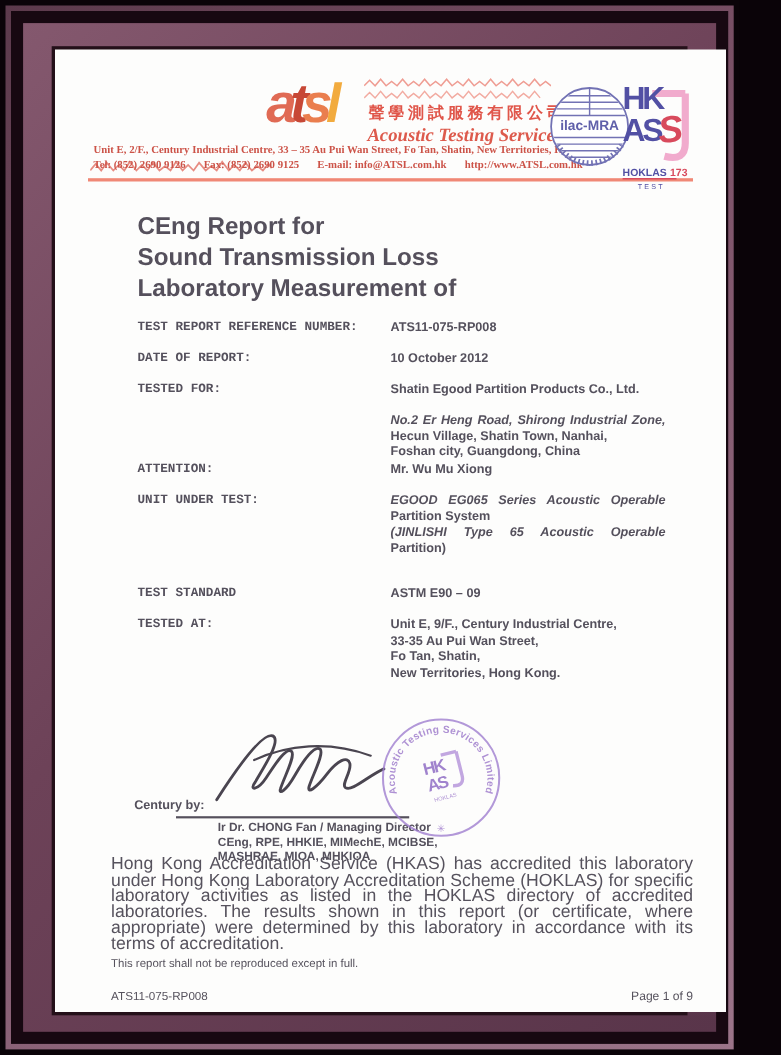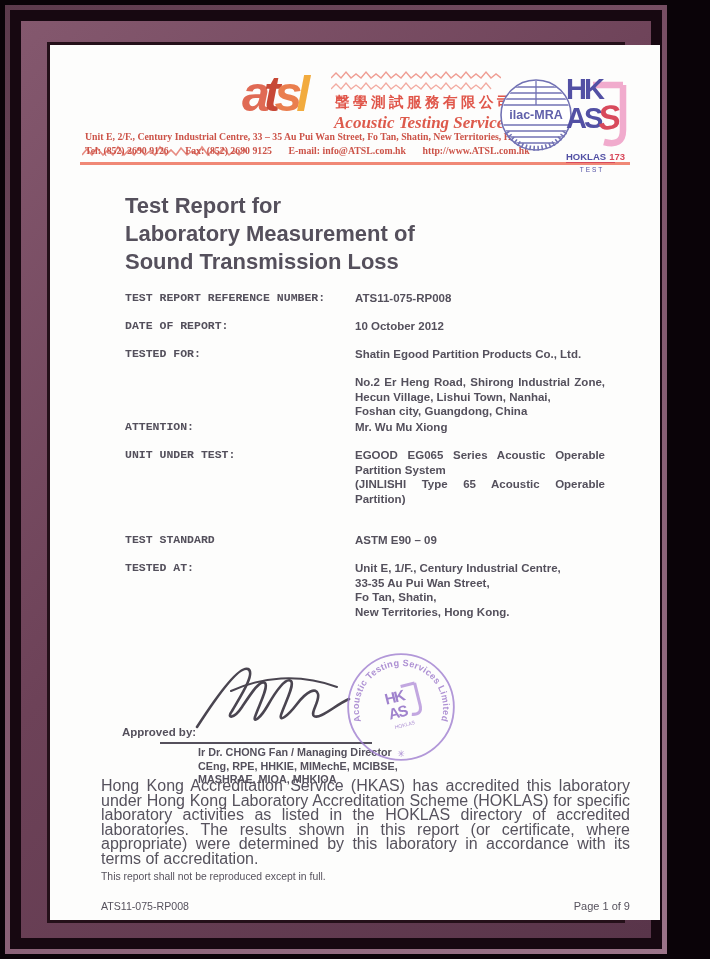--- a/index.html
+++ b/index.html
@@ -34,21 +34,21 @@
   .ilac{position:absolute;left:448px;top:32px;}
   .hkas{position:absolute;left:515px;top:27px;}
   
   .title{position:absolute;left:75px;top:147px;font-size:22px;font-weight:bold;
     line-height:28px;color:#55505c;}
   
   .frow{position:absolute;left:75px;width:480px;font-size:11.5px;font-weight:bold;
     line-height:14.5px;}
   .flabel{position:absolute;left:0;top:0;white-space:nowrap;font-family:Liberation Mono, monospace;}
   .fvalue{position:absolute;left:230px;top:0;width:250px;}
-  .just{text-align:justify;text-align-last:justify;}
+  .just{text-align:justify;text-align-last:justify;font-style:italic;}
   
   .approved-label{position:absolute;left:72px;top:681px;font-size:11.5px;font-weight:bold;}
   .sig{position:absolute;left:145px;top:612px;}
   .sig-line{position:absolute;left:110px;top:697px;width:212px;height:1.5px;background:#55505c;}
   .sig-names{position:absolute;left:148px;top:701px;font-size:10.8px;font-weight:bold;
     line-height:13.5px;white-space:nowrap;}
   .stamp{position:absolute;left:292px;top:603px;opacity:.8;}
   
   .foot-para{position:absolute;left:51px;top:734px;width:529px;font-size:16px;
     line-height:14.6px;text-align:justify;color:#56525d;}
@@ -121,43 +121,43 @@
       <path d="M28,13 H58 M58,13 V58 Q58,75 39,70" fill="none" stroke="#ef9cc4" stroke-width="6.5" opacity="0.85"></path>
       <text x="1" y="27" font-size="29" font-weight="900" letter-spacing="-3" fill="#5250a4">HK</text>
       <text x="1" y="56" font-size="29" font-weight="900" letter-spacing="-3" fill="#5250a4">AS</text>
       <text x="33" y="57" font-size="34" font-weight="900" font-style="italic" fill="#d84a5c" transform="rotate(-6 45 45)">S</text>
       <text x="1" y="88" font-size="9.5" font-weight="bold" fill="#5250a4"><tspan>HOKLAS</tspan><tspan dx="3" fill="#d84a5c">173</tspan></text>
       <line x1="1" y1="90.5" x2="50" y2="90.5" stroke="#d84a5c" stroke-width="1.2"></line>
       <text x="27" y="100" font-size="6.5" letter-spacing="2" text-anchor="middle" fill="#5250a4">TEST</text>
     </svg>
 
     <div class="title">
-      <div>Test Report for</div>
+      <div>CEng Report for</div>
+      <div>Sound Transmission Loss</div>
       <div>Laboratory Measurement of</div>
-      <div>Sound Transmission Loss</div>
     </div>
 
     <div class="frow" style="top:246px">
       <div class="flabel">TEST REPORT REFERENCE NUMBER:</div>
       <div class="fvalue">ATS11-075-RP008</div>
     </div>
 
     <div class="frow" style="top:274px">
       <div class="flabel">DATE OF REPORT:</div>
       <div class="fvalue">10 October 2012</div>
     </div>
 
     <div class="frow" style="top:302px">
       <div class="flabel">TESTED FOR:</div>
       <div class="fvalue">Shatin Egood Partition Products Co., Ltd.</div>
     </div>
     <div class="frow" style="top:330px">
       <div class="fvalue">
         <div class="just">No.2 Er Heng Road, Shirong Industrial Zone,</div>
-        <div>Hecun Village, Lishui Town, Nanhai,</div>
+        <div>Hecun Village, Shatin Town, Nanhai,</div>
         <div>Foshan city, Guangdong, China</div>
       </div>
     </div>
 
     <div class="frow" style="top:375px">
       <div class="flabel">ATTENTION:</div>
       <div class="fvalue">Mr. Wu Mu Xiong</div>
     </div>
 
     <div class="frow" style="top:403px">
@@ -171,28 +171,28 @@
     </div>
 
     <div class="frow" style="top:488px">
       <div class="flabel">TEST STANDARD</div>
       <div class="fvalue">ASTM E90 – 09</div>
     </div>
 
     <div class="frow" style="top:516px">
       <div class="flabel">TESTED AT:</div>
       <div class="fvalue">
-        <div>Unit E, 1/F., Century Industrial Centre,</div>
+        <div>Unit E, 9/F., Century Industrial Centre,</div>
         <div>33-35 Au Pui Wan Street,</div>
         <div>Fo Tan, Shatin,</div>
         <div>New Territories, Hong Kong.</div>
       </div>
     </div>
 
-    <div class="approved-label">Approved by:</div>
+    <div class="approved-label">Century by:</div>
 
     <svg class="sig" width="160" height="88" viewBox="0 0 160 88">
       <path d="M2,70 C20,42 44,8 53,12 C61,16 45,40 37,54 C31,62 39,62 47,50 C55,38 65,22 70,26 C74,30 63,50 60,60 C58,66 65,62 73,48 C81,34 91,20 96,24 C100,28 89,48 86,58 C84,65 92,60 102,47 C112,34 121,30 123,37 C125,44 115,56 119,59 C125,63 140,48 154,42" fill="none" stroke="#4a4550" stroke-width="2.6" stroke-linecap="round"></path>
       <path d="M36,34 C66,20 104,16 142,30" fill="none" stroke="#4a4550" stroke-width="2" stroke-linecap="round"></path>
     </svg>
     <div class="sig-line"></div>
     <div class="sig-names">
       <div>Ir Dr. CHONG Fan / Managing Director</div>
       <div>CEng, RPE, HHKIE, MIMechE, MCIBSE,</div>
       <div>MASHRAE, MIOA, MHKIOA</div>

